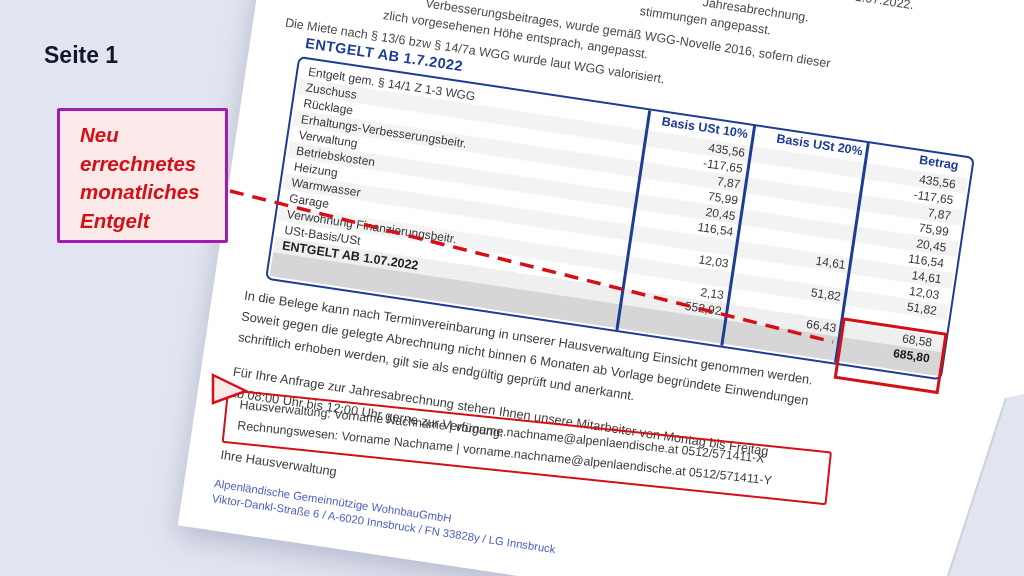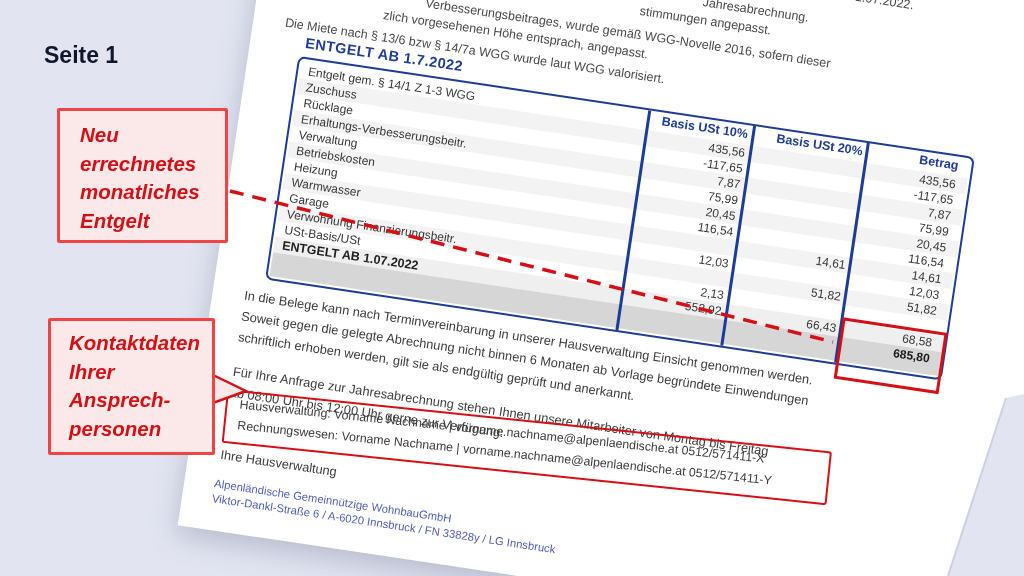--- a/index.html
+++ b/index.html
@@ -37,21 +37,21 @@
                 transform:rotate(-2.6deg);transform-origin:0 50%;}
   .contact-line{position:absolute;left:12px;font-size:12.3px;color:#3c3c3c;white-space:nowrap;}
   .closing{position:absolute;left:32px;top:716px;font-size:12.8px;color:#3c3c3c;white-space:nowrap;}
   .footer{position:absolute;left:30px;top:746px;font-size:11.3px;color:#4f5fbf;
           line-height:15px;white-space:nowrap;}
 
   
   .overlay-svg{position:absolute;left:0;top:0;z-index:5;pointer-events:none;}
   .page-label{position:absolute;left:44px;top:42px;font-size:23px;font-weight:bold;
               color:#0f172a;z-index:10;}
-  .ann-box{position:absolute;background:#fbe9e9;border:3px solid #ef4444;border-radius:2px;
+  .ann-box{position:absolute;background:#fbe9e9;border:3px solid #a21caf;border-radius:2px;
            color:#d31016;font-weight:bold;font-style:italic;font-size:20.5px;
            line-height:28.5px;white-space:pre-line;z-index:10;}
   .ann-box.b1{left:57px;top:108px;width:171px;height:135px;padding:10px 0 0 20px;box-sizing:border-box;}
   .ann-box.b2{left:48px;top:318px;width:167px;height:137px;padding:8px 0 0 18px;box-sizing:border-box;}
 </style>
 </head>
 <body>
 
 <div class="stage">
 
@@ -160,18 +160,14 @@
     <line x1="1006" y1="398" x2="948" y2="576" stroke="#ccd1e2" stroke-width="2"></line>
     <line x1="230" y1="191" x2="833" y2="342" stroke="#d60f16" stroke-width="3.5" stroke-dasharray="14 9"></line>
     <polygon points="213,375 246,391 213,403" fill="#fbe9e9" stroke="#d60f16" stroke-width="2.5"></polygon>
   </svg>
 
   <div class="page-label">Seite 1</div>
   <div class="ann-box b1">Neu
 errechnetes
 monatliches
 Entgelt</div>
-  <div class="ann-box b2">Kontaktdaten
-Ihrer
-Ansprech-
-personen</div>
 
 </div>
 
 </body></html>

